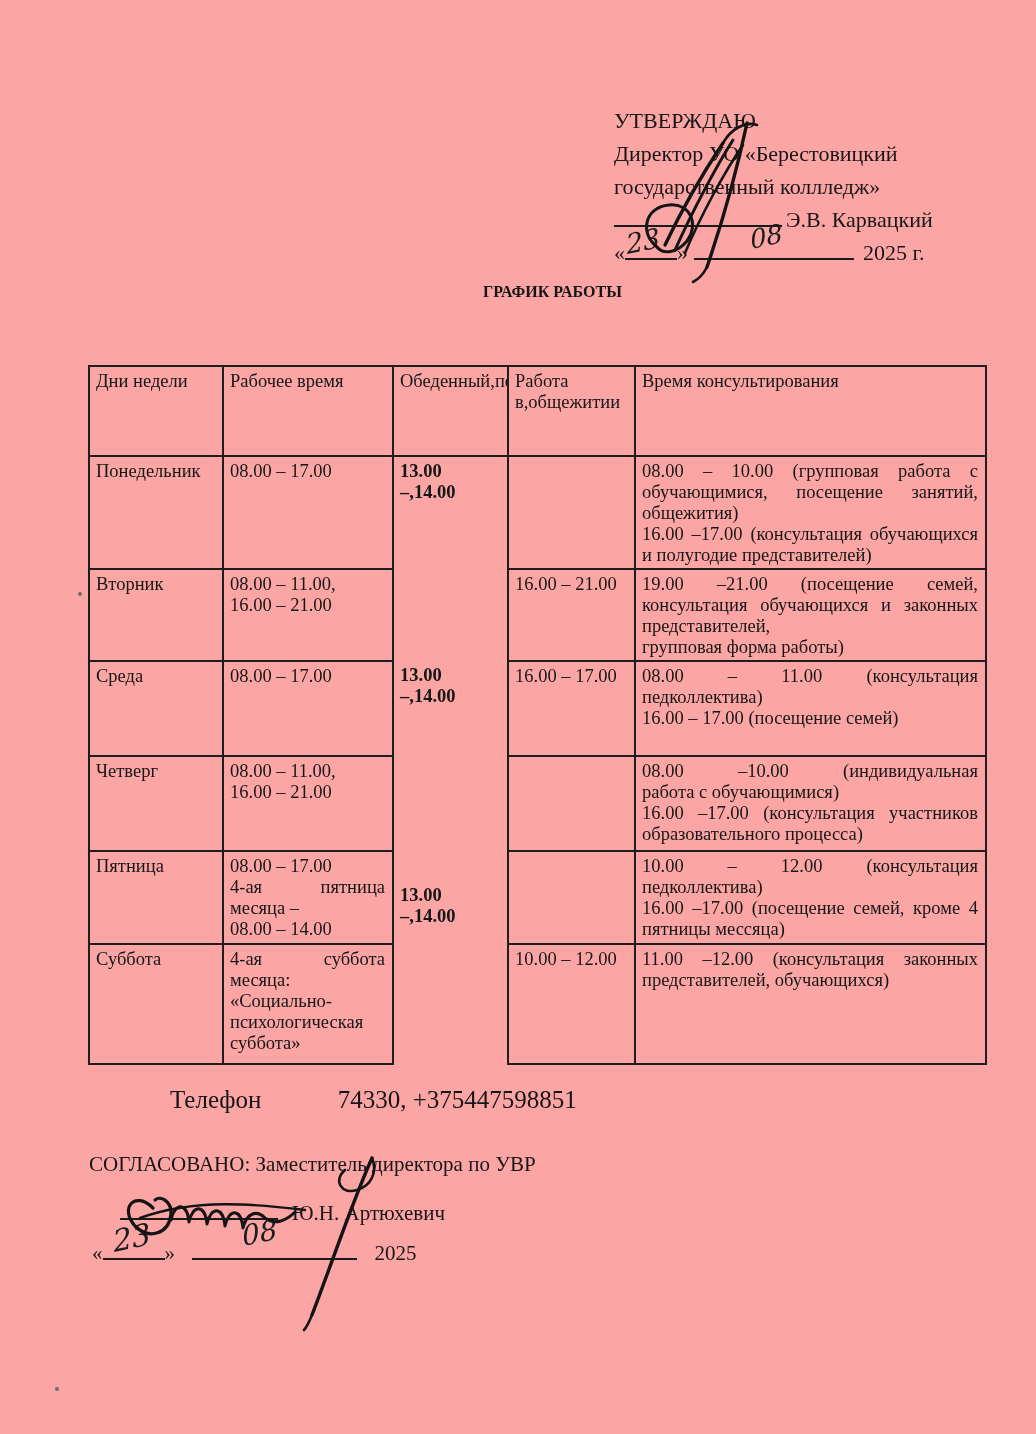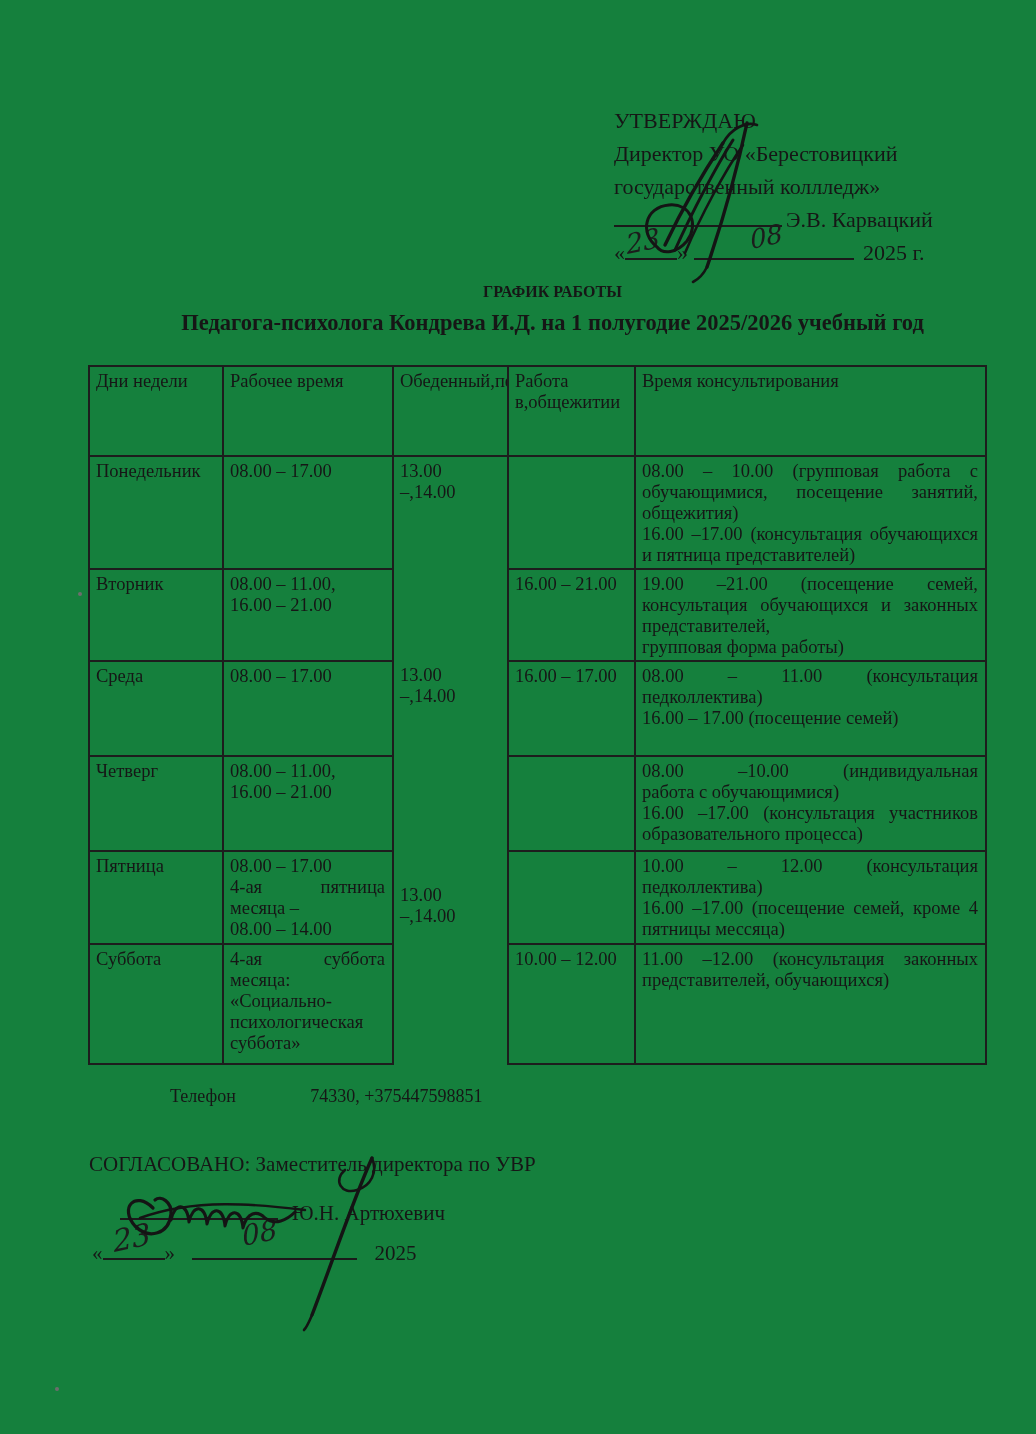--- a/index.html
+++ b/index.html
@@ -1,48 +1,48 @@
 <!DOCTYPE html>
 <html><head>
 <meta charset="utf-8">
 <style>
   html,body { margin:0; padding:0; background:#ffffff; }
   .page {
-    position:relative; width:1036px; height:1434px; background:#15803d;
+    position:relative; width:1036px; height:1434px; background:#fca5a5;
     font-family:"Liberation Serif","DejaVu Serif",serif; color:#161616; overflow:hidden;
   }
   
   .approval { position:absolute; left:614px; top:104px; width:390px; font-size:22px; }
   .ap-line { line-height:33px; white-space:nowrap; }
   
   .title { position:absolute; left:140px; top:276px; width:825px; text-align:center; font-weight:bold; }
   .title .t1 { font-size:16px; line-height:31px; }
   .title .t2 { font-size:22.5px; line-height:31px; }
   
   table.sched { position:absolute; left:88px; top:365px; width:897px; border-collapse:collapse; table-layout:fixed; }
   .sched th, .sched td {
     border:2px solid #1d1d1d; vertical-align:top; text-align:left; font-weight:normal;
     font-size:18.5px; line-height:21px; padding:4px 7px 2px 6px; overflow:hidden;
   }
-  .sched td.lunch { border-top:none; border-bottom:none; }
+  .sched td.lunch { border-top:none; border-bottom:none;font-weight:bold; }
   .sched td.lunch.pad { padding-top:34px; }
   .ln { text-align:left; }
   .ln.j { text-align:justify; text-align-last:justify; }
   
   .blank { display:inline-block; position:relative; border-bottom:2px solid #1a1a1a; height:22px; vertical-align:baseline; }
   .w52{width:52px;} .w160{width:160px;} .w168{width:168px;} .w158{width:158px;} .w62{width:62px;} .w165{width:165px;}
   .hw { position:absolute; font-family:"DejaVu Serif",serif; font-style:italic; color:#1c1c1c;
         transform:rotate(-12deg) skewX(-6deg); transform-origin:left bottom; white-space:nowrap; }
   .approval .hw-day   { left:3px;  top:-8px;  font-size:27px; }
   .approval .hw-month { left:58px; top:-12px; font-size:26px; }
   .agreed3 .hw-day    { left:12px; top:-12px; font-size:30px; }
   .agreed3 .hw-month  { left:52px; top:-16px; font-size:28px; }
   .nm { margin-left:4px; }
   
-  .phone { position:absolute; left:170px; top:1086px; font-size:18px; }
+  .phone { position:absolute; left:170px; top:1086px; font-size:25px; }
   .phone .val { margin-left:70px; }
   .agreed1 { position:absolute; left:89px;  top:1152px; font-size:21px; }
   .agreed2 { position:absolute; left:120px; top:1196px; font-size:21px; }
   .agreed2 .nm { margin-left:14px; }
   .agreed3 { position:absolute; left:92px;  top:1236px; font-size:21px; }
   .agreed3 .gap { margin-left:12px; }
   .sig { position:absolute; }
   .sig path { fill:none; stroke:#141414; stroke-linecap:round; stroke-linejoin:round; }
   .speck { position:absolute; width:4px; height:4px; border-radius:50%; background:#6d6d6d; }
 </style>
@@ -70,21 +70,20 @@
     <path d="M 70,150 C 88,112 112,72 128,48" stroke-width="3.4"></path>
     <path d="M 80,155 C 98,115 122,70 138,45" stroke-width="3"></path>
     <path d="M 90,158 C 106,120 130,76 148,50" stroke-width="2.6"></path>
     <path d="M 128,48 C 136,34 150,26 162,30" stroke-width="2.6"></path>
     <path d="M 152,28 C 142,75 128,125 112,172" stroke-width="3.4"></path>
     <path d="M 112,172 C 108,180 104,184 98,187" stroke-width="2.6"></path>
   </svg>
 
   <div class="title">
     <div class="t1">ГРАФИК РАБОТЫ</div>
-    <div class="t2">Педагога-психолога Кондрева И.Д. на 1 полугодие 2025/2026 учебный год</div>
   </div>
 
   <table class="sched">
     <colgroup>
       <col style="width:134px">
         <col style="width:170px">
         <col style="width:115px">
         <col style="width:127px">
         <col style="width:351px">
     </colgroup>
@@ -117,21 +116,21 @@
           </td>
           <td rowspan="2" class="lunch">
             <div class="ln">13.00 –,14.00</div>
           </td>
           <td></td>
           <td>
             <div class="ln j">08.00 – 10.00 (групповая работа с</div>
             <div class="ln j">обучающимися, посещение занятий,</div>
             <div class="ln">общежития)</div>
             <div class="ln j">16.00 –17.00 (консультация обучающихся</div>
-            <div class="ln">и пятница представителей)</div>
+            <div class="ln">и полугодие представителей)</div>
           </td>
         </tr>
         <tr style="height: 92px;">
           <td>
             <div class="ln">Вторник</div>
           </td>
           <td>
             <div class="ln">08.00 – 11.00,</div>
             <div class="ln">16.00 – 21.00</div>
           </td>

